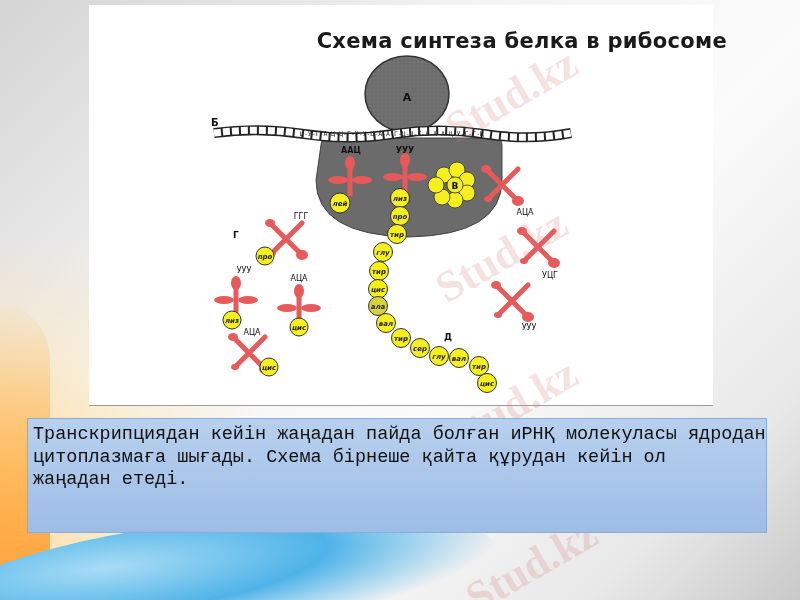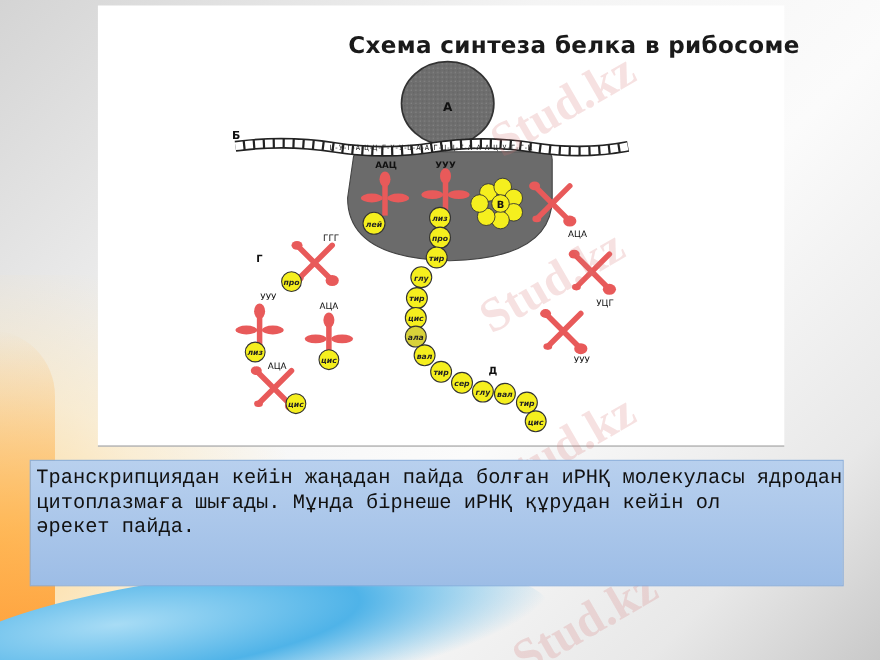--- a/index.html
+++ b/index.html
@@ -175,15 +175,15 @@
 </div>
 
 <div class="watermark" style="left:440px; top:70px;">Stud.kz</div>
 <div class="watermark" style="left:430px; top:230px;">Stud.kz</div>
 <div class="watermark" style="left:440px; top:380px;">Stud.kz</div>
 <div class="watermark" style="left:460px; top:540px;">Stud.kz</div>
 
 <div class="text-box"></div>
 <div class="caption">
   <span>Транскрипциядан кейін жаңадан пайда болған иРНҚ молекуласы ядродан</span>
-  <span>цитоплазмаға шығады. Мұнда бірнеше иРНҚ құрудан кейін ол</span>
-  <span>әрекет пайда.</span>
+  <span>цитоплазмаға шығады. Схема бірнеше қайта құрудан кейін ол</span>
+  <span>жаңадан етеді.</span>
 </div>
 
 </body></html>

